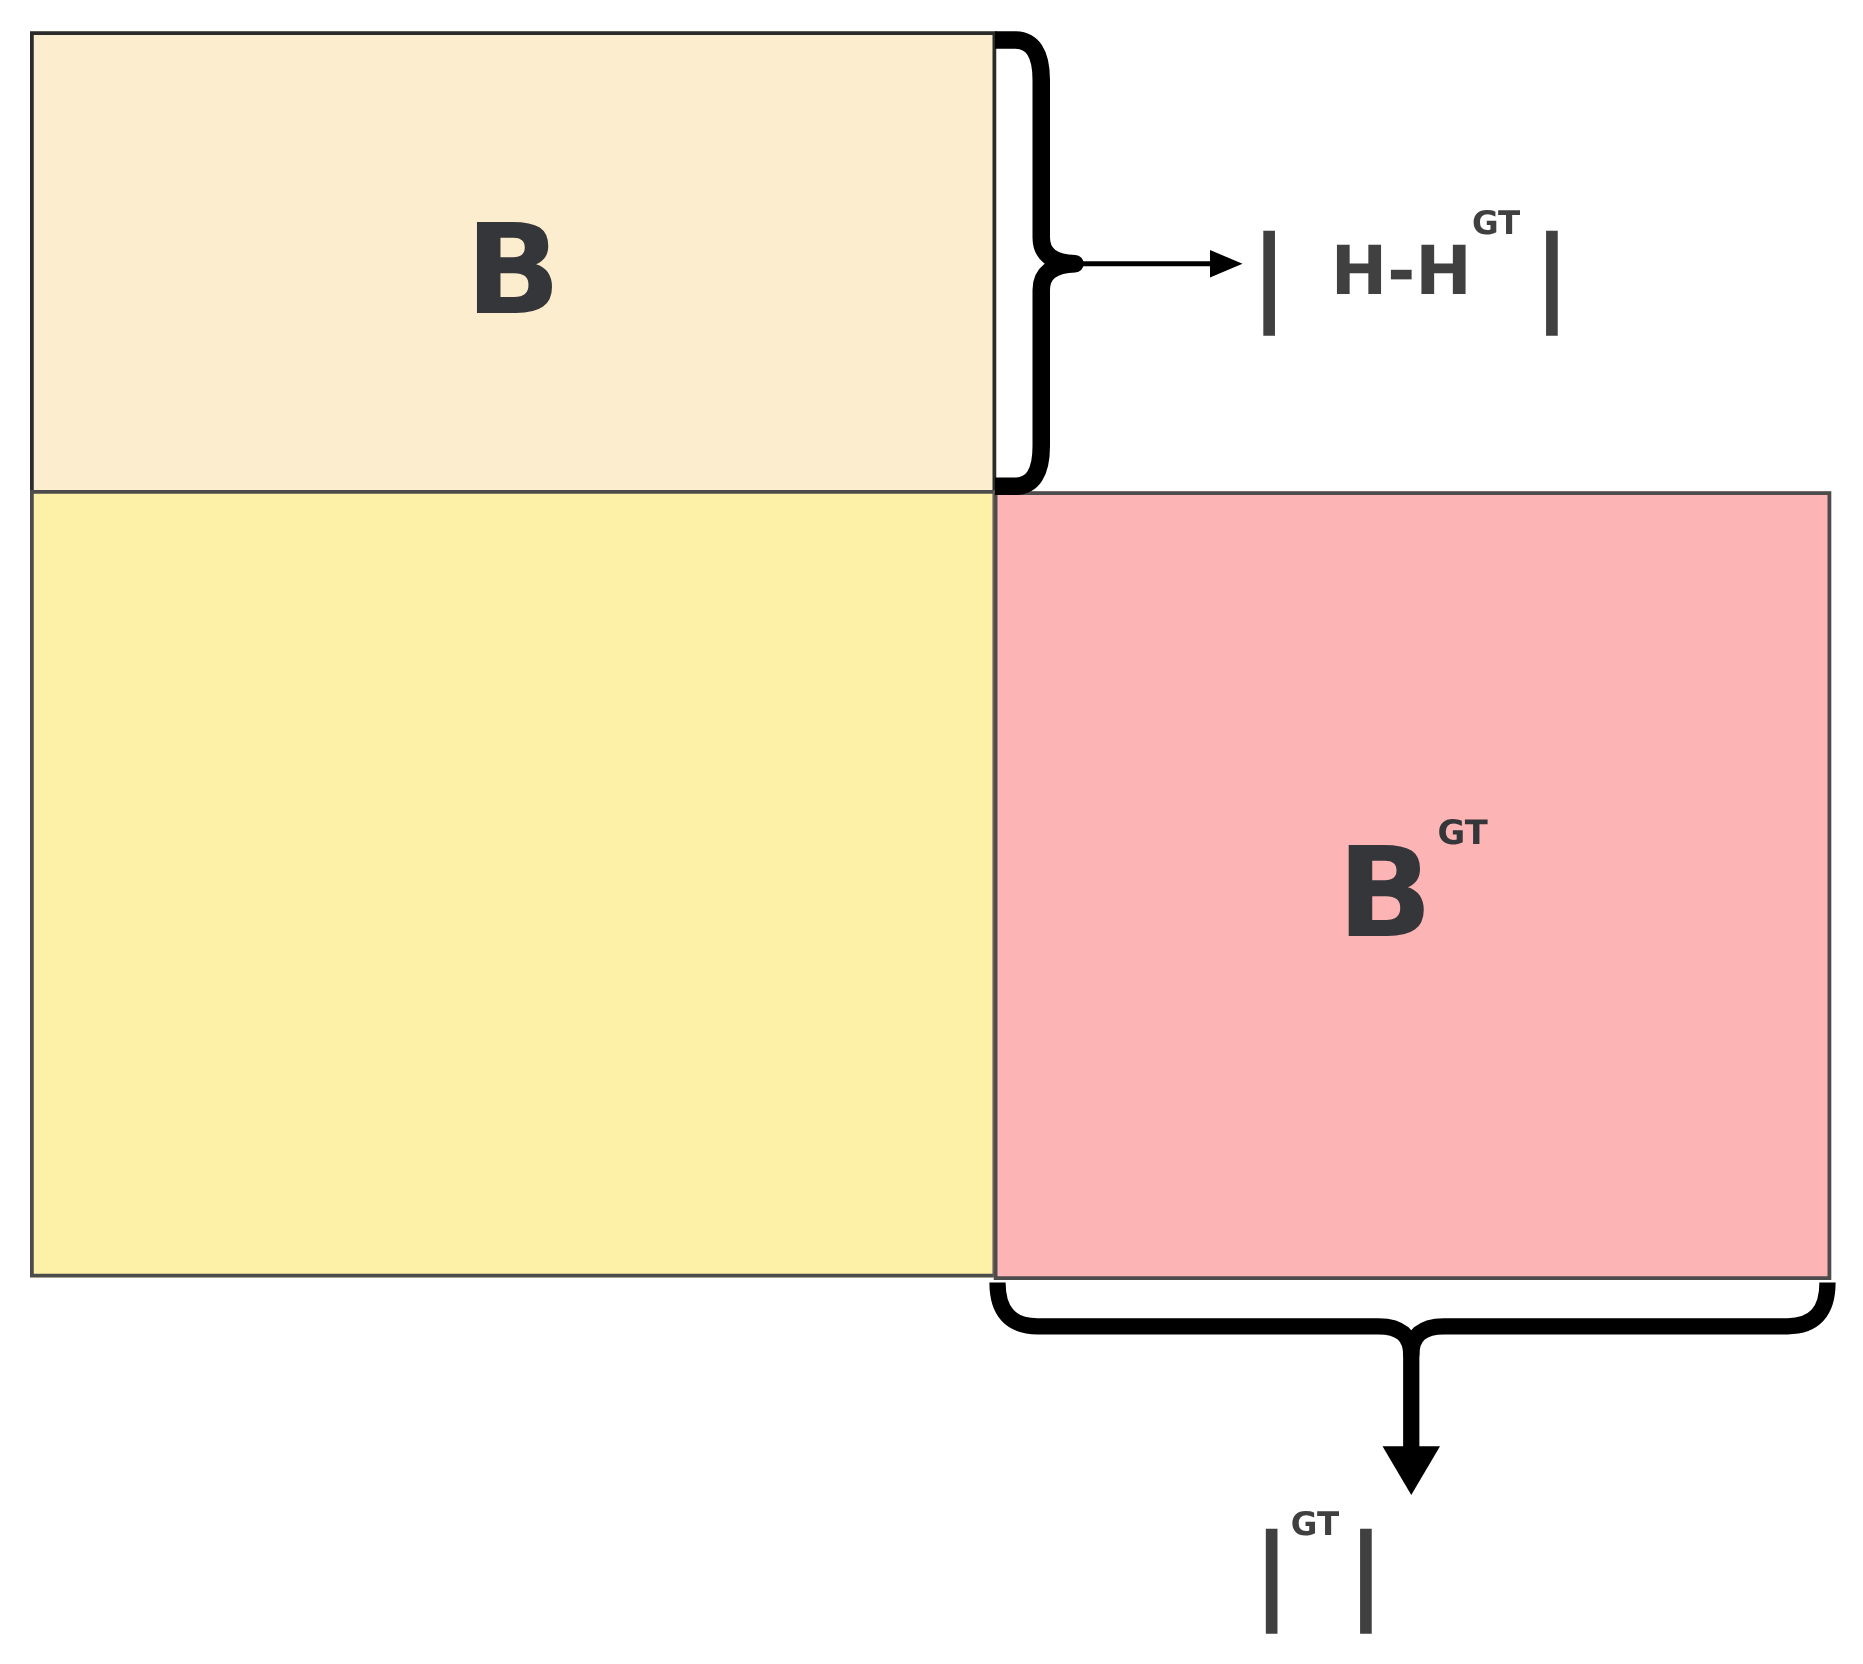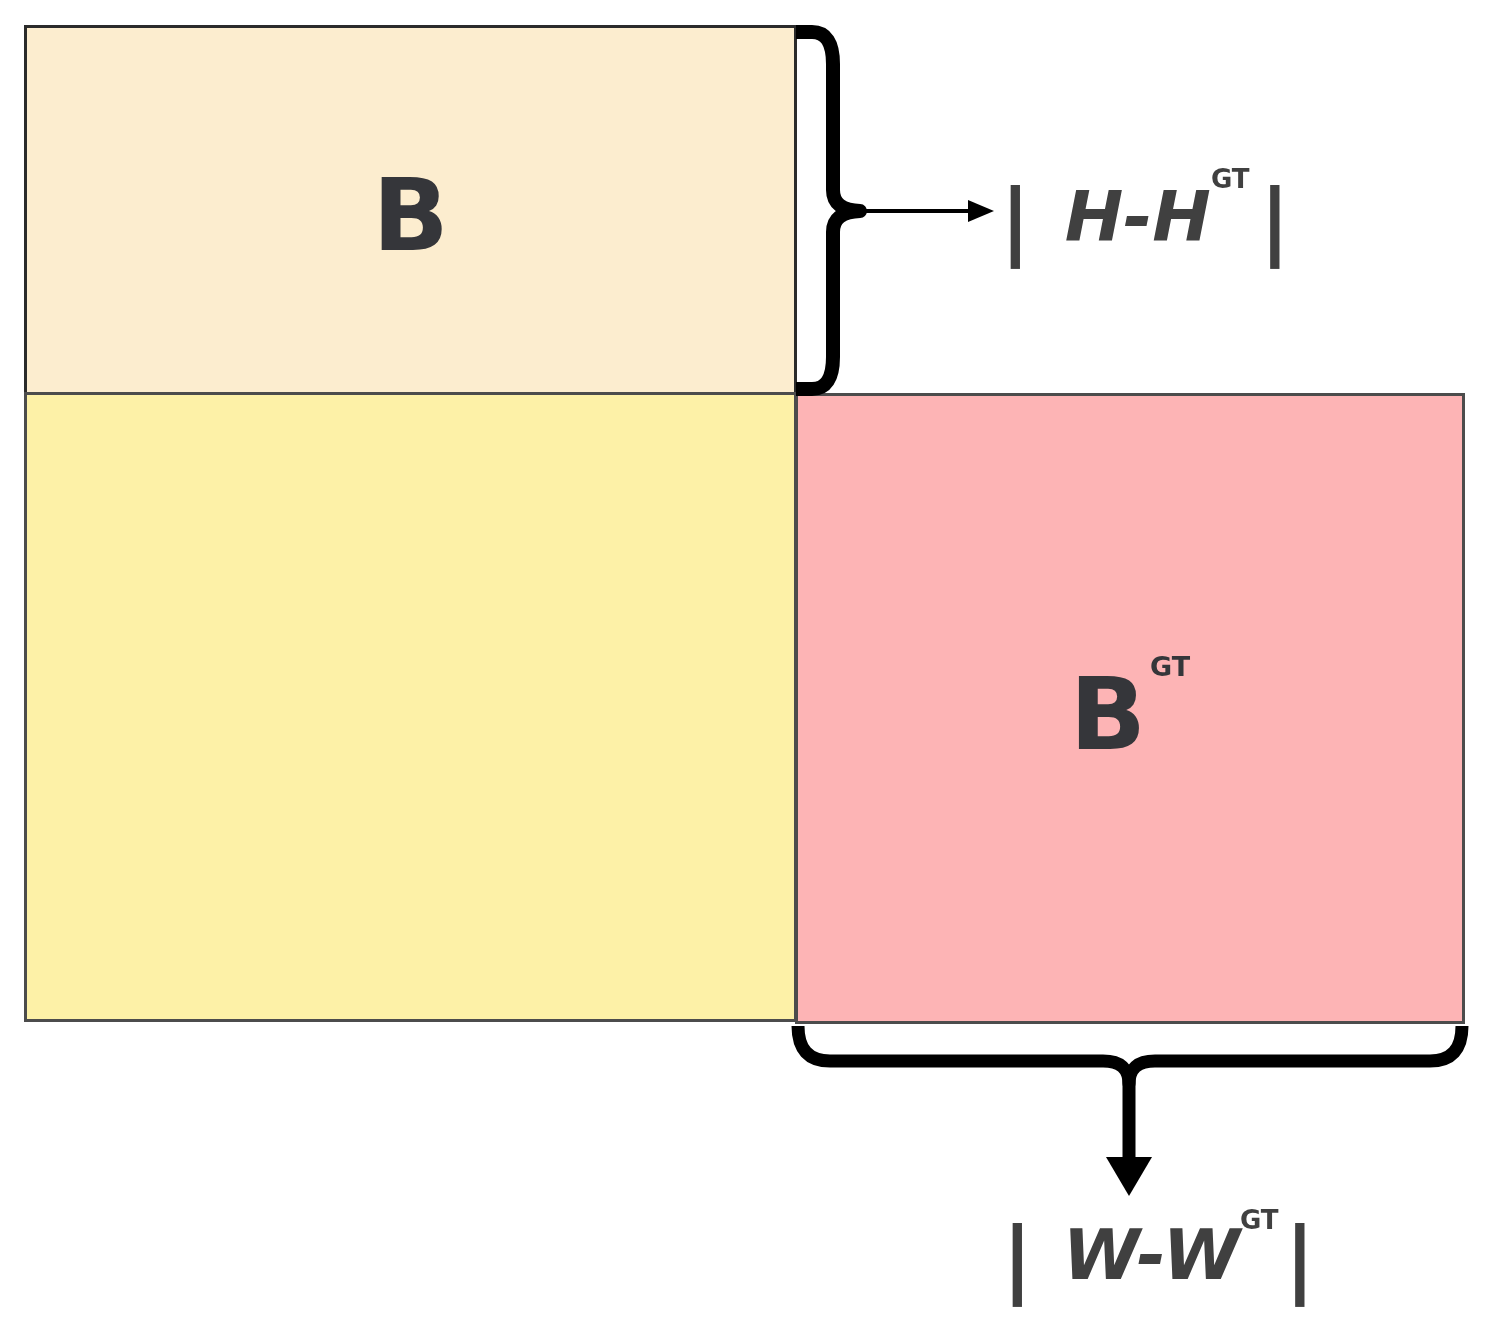--- a/index.html
+++ b/index.html
@@ -66,23 +66,22 @@
     color: #404040;
     font-weight: bold;
     z-index: 6;
     white-space: pre;
   }
   .formula .vbar {
     font-size: 84px;
     line-height: 84px;
   }
   .formula .main {
-    font-size: 70px;
+    font-size: 54px;
     line-height: 70px;
-    font-style: italic;
   }
   .formula .sup {
     font-size: 26px;
     line-height: 26px;
   }
   #formula-h { left: 1000px; top: 178px; }
   #formula-h .main { margin: 4px 0 0 34px; }
   #formula-h .sup  { margin-top: -12px; }
   #formula-h .close { margin-left: 10px; }
   #formula-w { left: 1002px; top: 1216px; }
@@ -123,16 +122,15 @@
 
 <div class="formula" id="formula-h">
   <span class="vbar">|</span>
   <span class="main">H-H</span>
   <span class="sup">GT</span>
   <span class="vbar close">|</span>
 </div>
 
 <div class="formula" id="formula-w">
   <span class="vbar">|</span>
-  <span class="main">W-W</span>
   <span class="sup">GT</span>
   <span class="vbar close">|</span>
 </div>
 
 </body></html>

